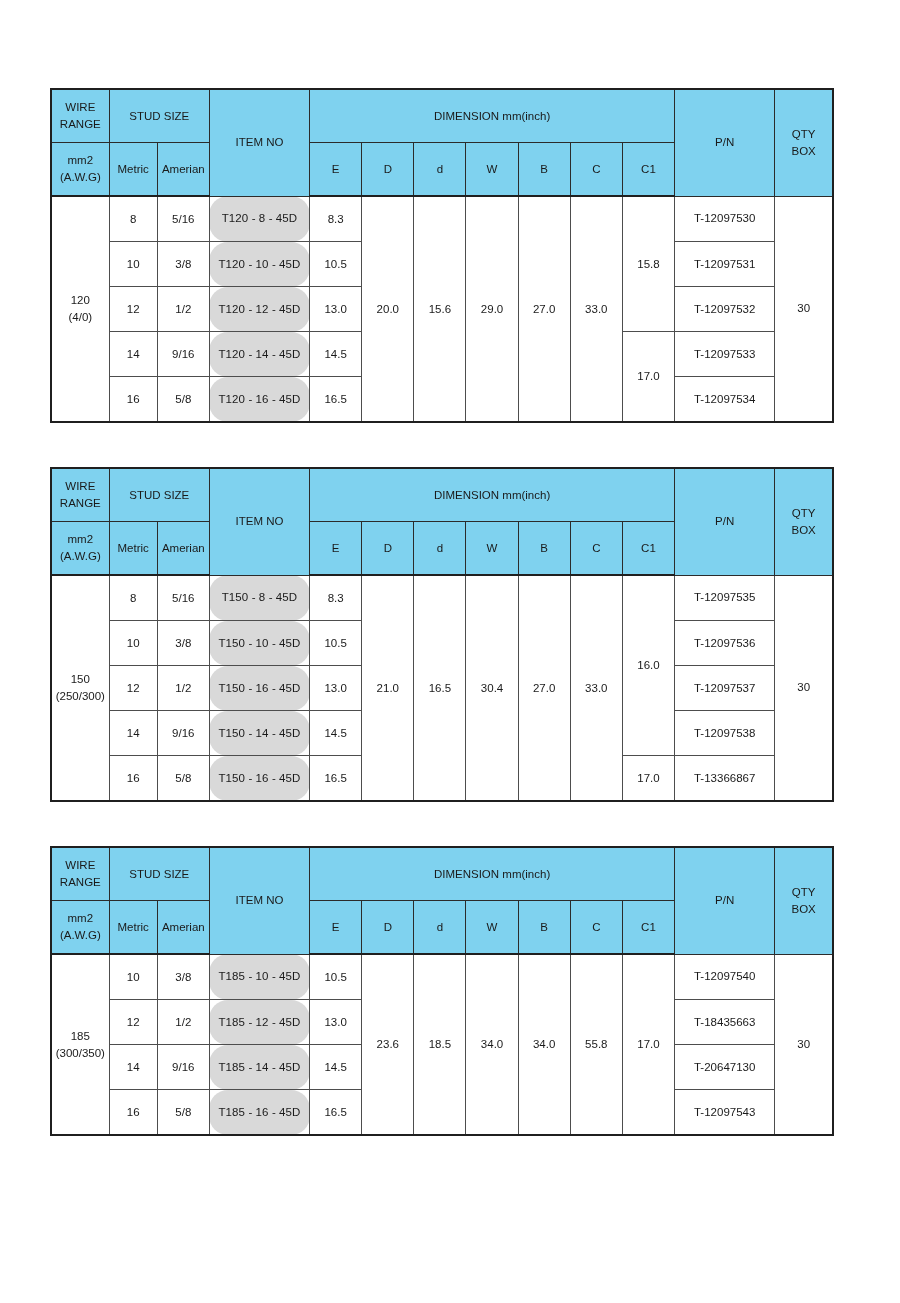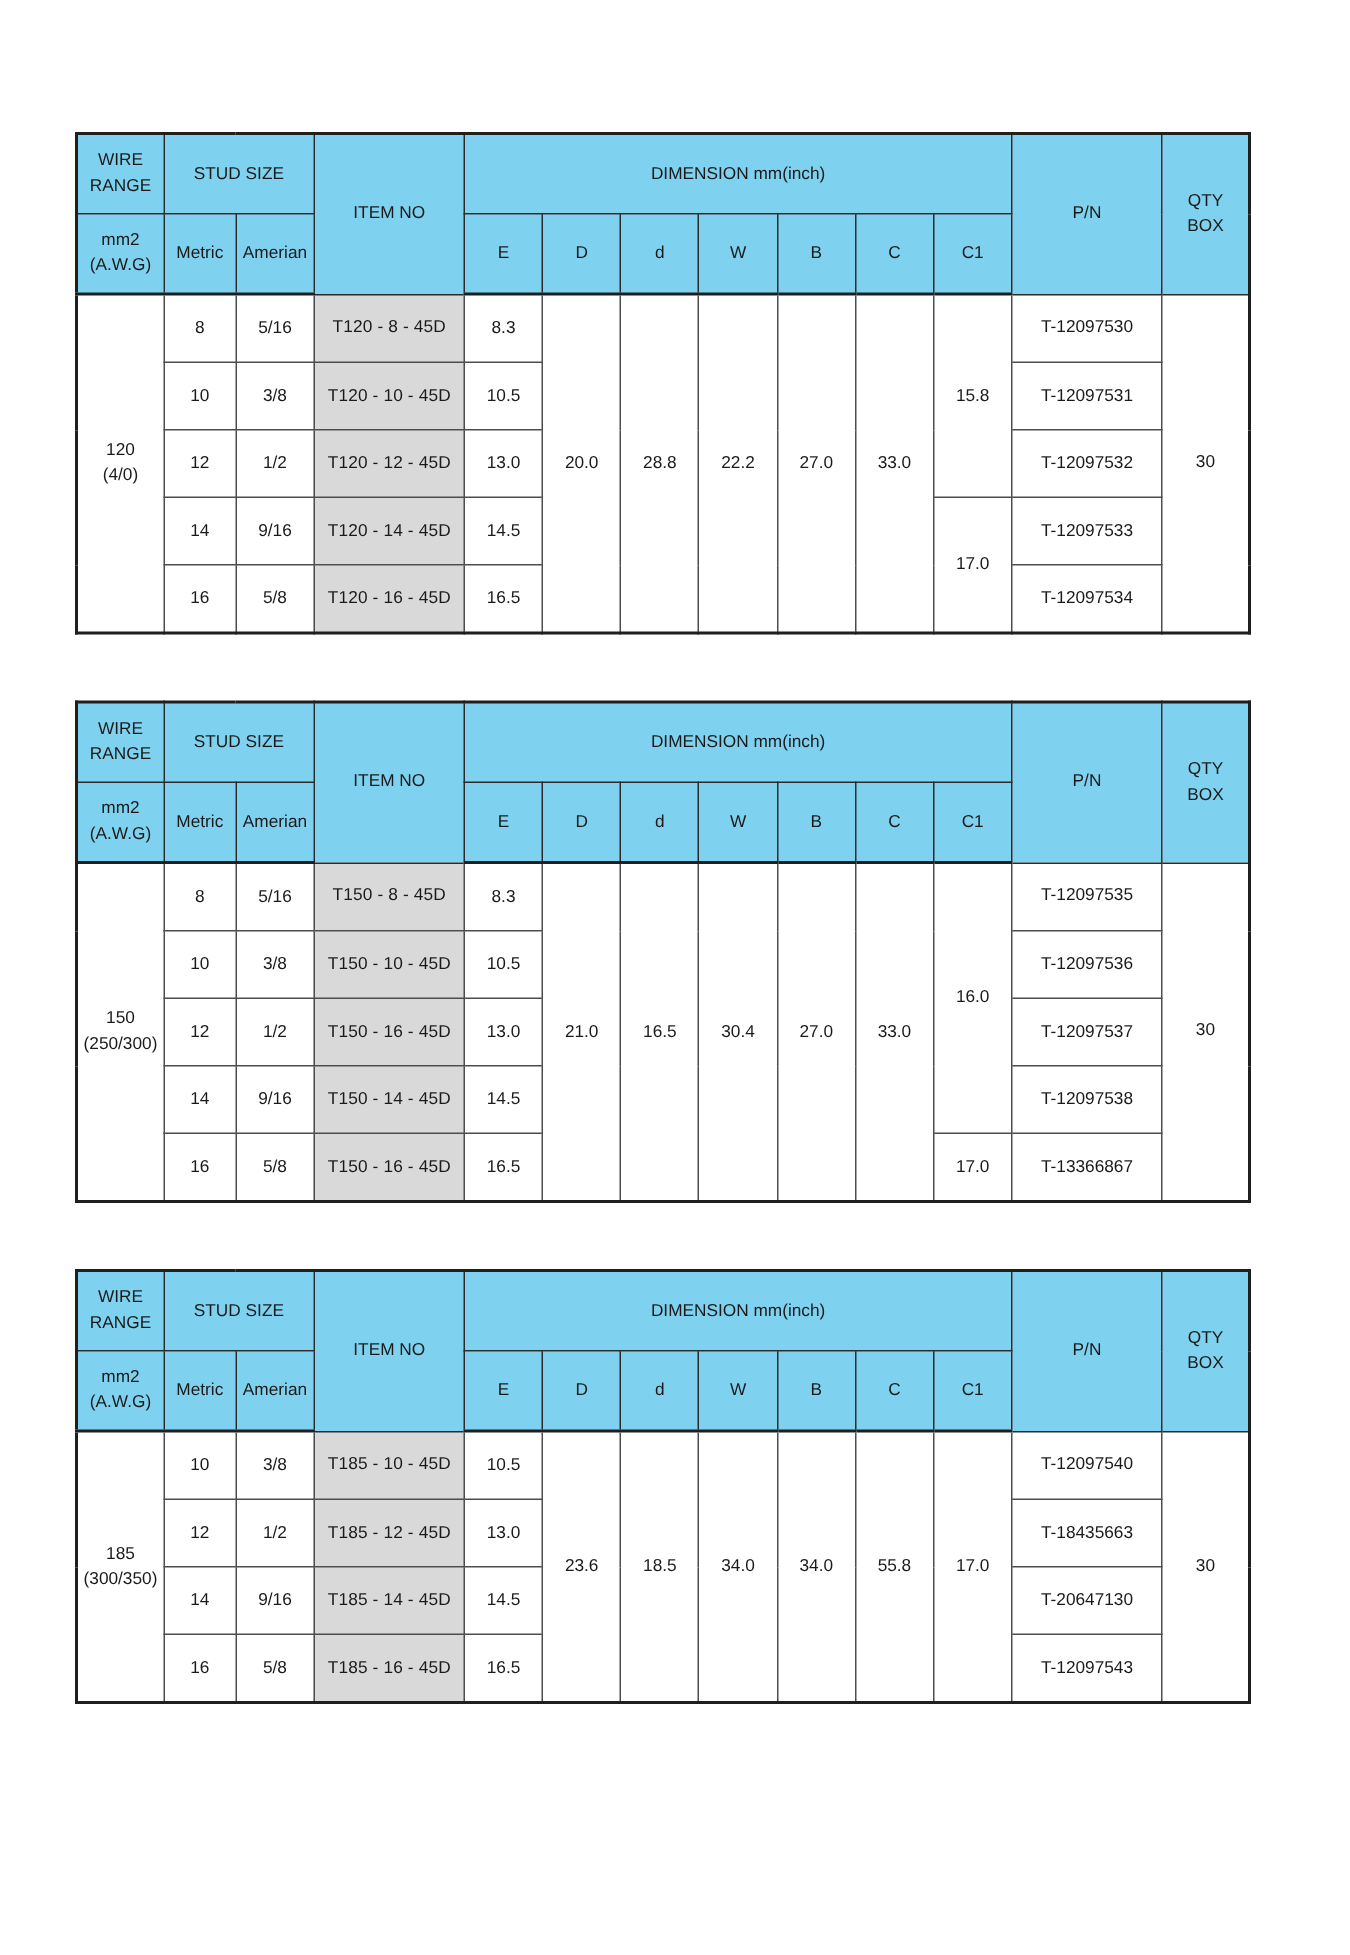--- a/index.html
+++ b/index.html
@@ -57,21 +57,21 @@
   .c-pn{width:100px;}
   .c-qty{width:58px;}
   td.item-no{
     background:#D9D9D9;
     letter-spacing:0.1px;
   }
   td.wire-range{
     line-height:1.5;
   }
   .row-tall td{height:40px;}
-  .nowrap{white-space:nowrap;}
+  .nowrap{white-space:nowrap;border-radius:19px;}
 </style>
 </head>
 <body>
 
 <div class="page">
   <div id="tables-root">
       <div class="spec-table-wrap">
         <table class="spec">
           <colgroup>
             <col class="c-wire">
@@ -111,22 +111,22 @@
             </tr>
           </thead>
           <tbody>
             <tr class="row-tall">
               <td rowspan="5" class="wire-range">120<br>(4/0)</td>
               <td>8</td>
               <td>5/16</td>
               <td class="item-no nowrap">T120 - 8 - 45D</td>
               <td>8.3</td>
               <td rowspan="5">20.0</td>
-              <td rowspan="5">28.8</td>
-              <td rowspan="5">22.2</td>
+              <td rowspan="5">15.6</td>
+              <td rowspan="5">29.0</td>
               <td rowspan="5">27.0</td>
               <td rowspan="5">33.0</td>
               <td rowspan="3">15.8</td>
               <td>T-12097530</td>
               <td rowspan="5">30</td>
             </tr>
             <tr class="row-tall">
               <td>10</td>
               <td>3/8</td>
               <td class="item-no nowrap">T120 - 10 - 45D</td>

